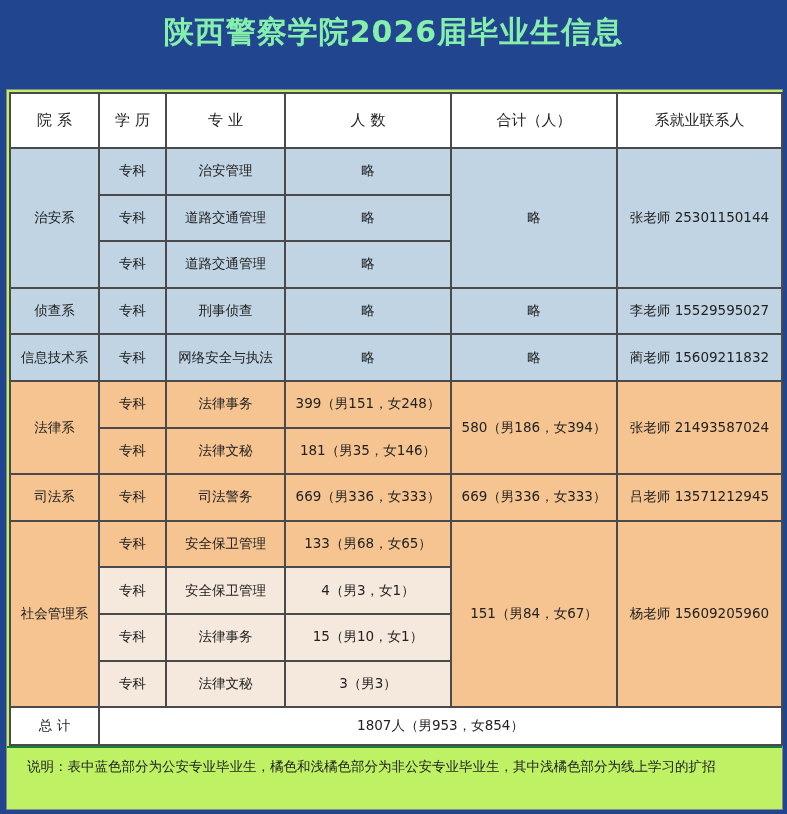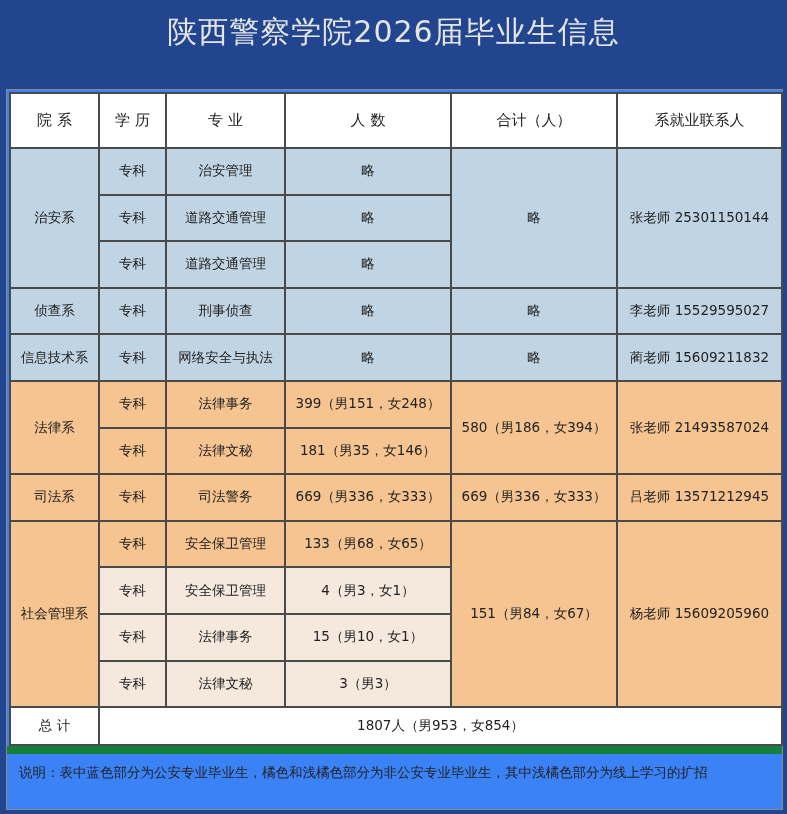--- a/index.html
+++ b/index.html
@@ -4,27 +4,27 @@
 <style>
   * { box-sizing: border-box; margin: 0; padding: 0; }
   html, body { width: 787px; height: 814px; overflow: hidden; }
   body {
     background: #21468f;
     font-family: "DejaVu Sans", "Liberation Sans", sans-serif;
     position: relative;
   }
   .title {
     position: absolute; left: 0; top: 0; width: 787px; height: 64px;
-    color: #e5e5e5; font-weight: normal; font-size: 30px;
+    color: #86efac; font-weight: bold; font-size: 30px;
     display: flex; align-items: center; justify-content: center;
     letter-spacing: 1px;
   }
   .sheet {
     position: absolute; left: 6px; top: 89px; width: 777px; height: 721px;
-    background: #3b82f6; border: 1px solid #888;
+    background: #bef264; border: 1px solid #888;
   }
   table {
     position: absolute; left: 2px; top: 2px;
     border-collapse: collapse; table-layout: fixed;
     width: 772px;
     font-size: 13.5px; color: #222;
   }
   td, th {
     border: 2px solid #4a4a4a;
     text-align: center; vertical-align: middle;
@@ -32,23 +32,23 @@
     height: 46.6px;
     white-space: nowrap;
   }
   th { height: 55px; font-size: 15px; background: #ffffff; }
   .blue td { background: #c0d4e3; }
   td.orange { background: #f6c490; }
   td.light { background: #f5e8dd; }
   td.total-label, td.total-value { background: #ffffff; height: 38px; }
   .note {
     position: absolute; left: 0; top: 656px; width: 775px; height: 63px;
-    border-top: 8px solid #15803d;
+    border-top: 2px solid #15803d;
     font-size: 13.5px; color: #222; line-height: 26px;
-    padding: 5px 6px 0 12px;
+    padding: 5px 6px 0 20px;
   }
   .note .indent { padding-left: 46px; display: block; }
 </style>
 </head>
 <body>
 
 <div class="title">陕西警察学院2026届毕业生信息</div>
 
 <div class="sheet">
   <table>

